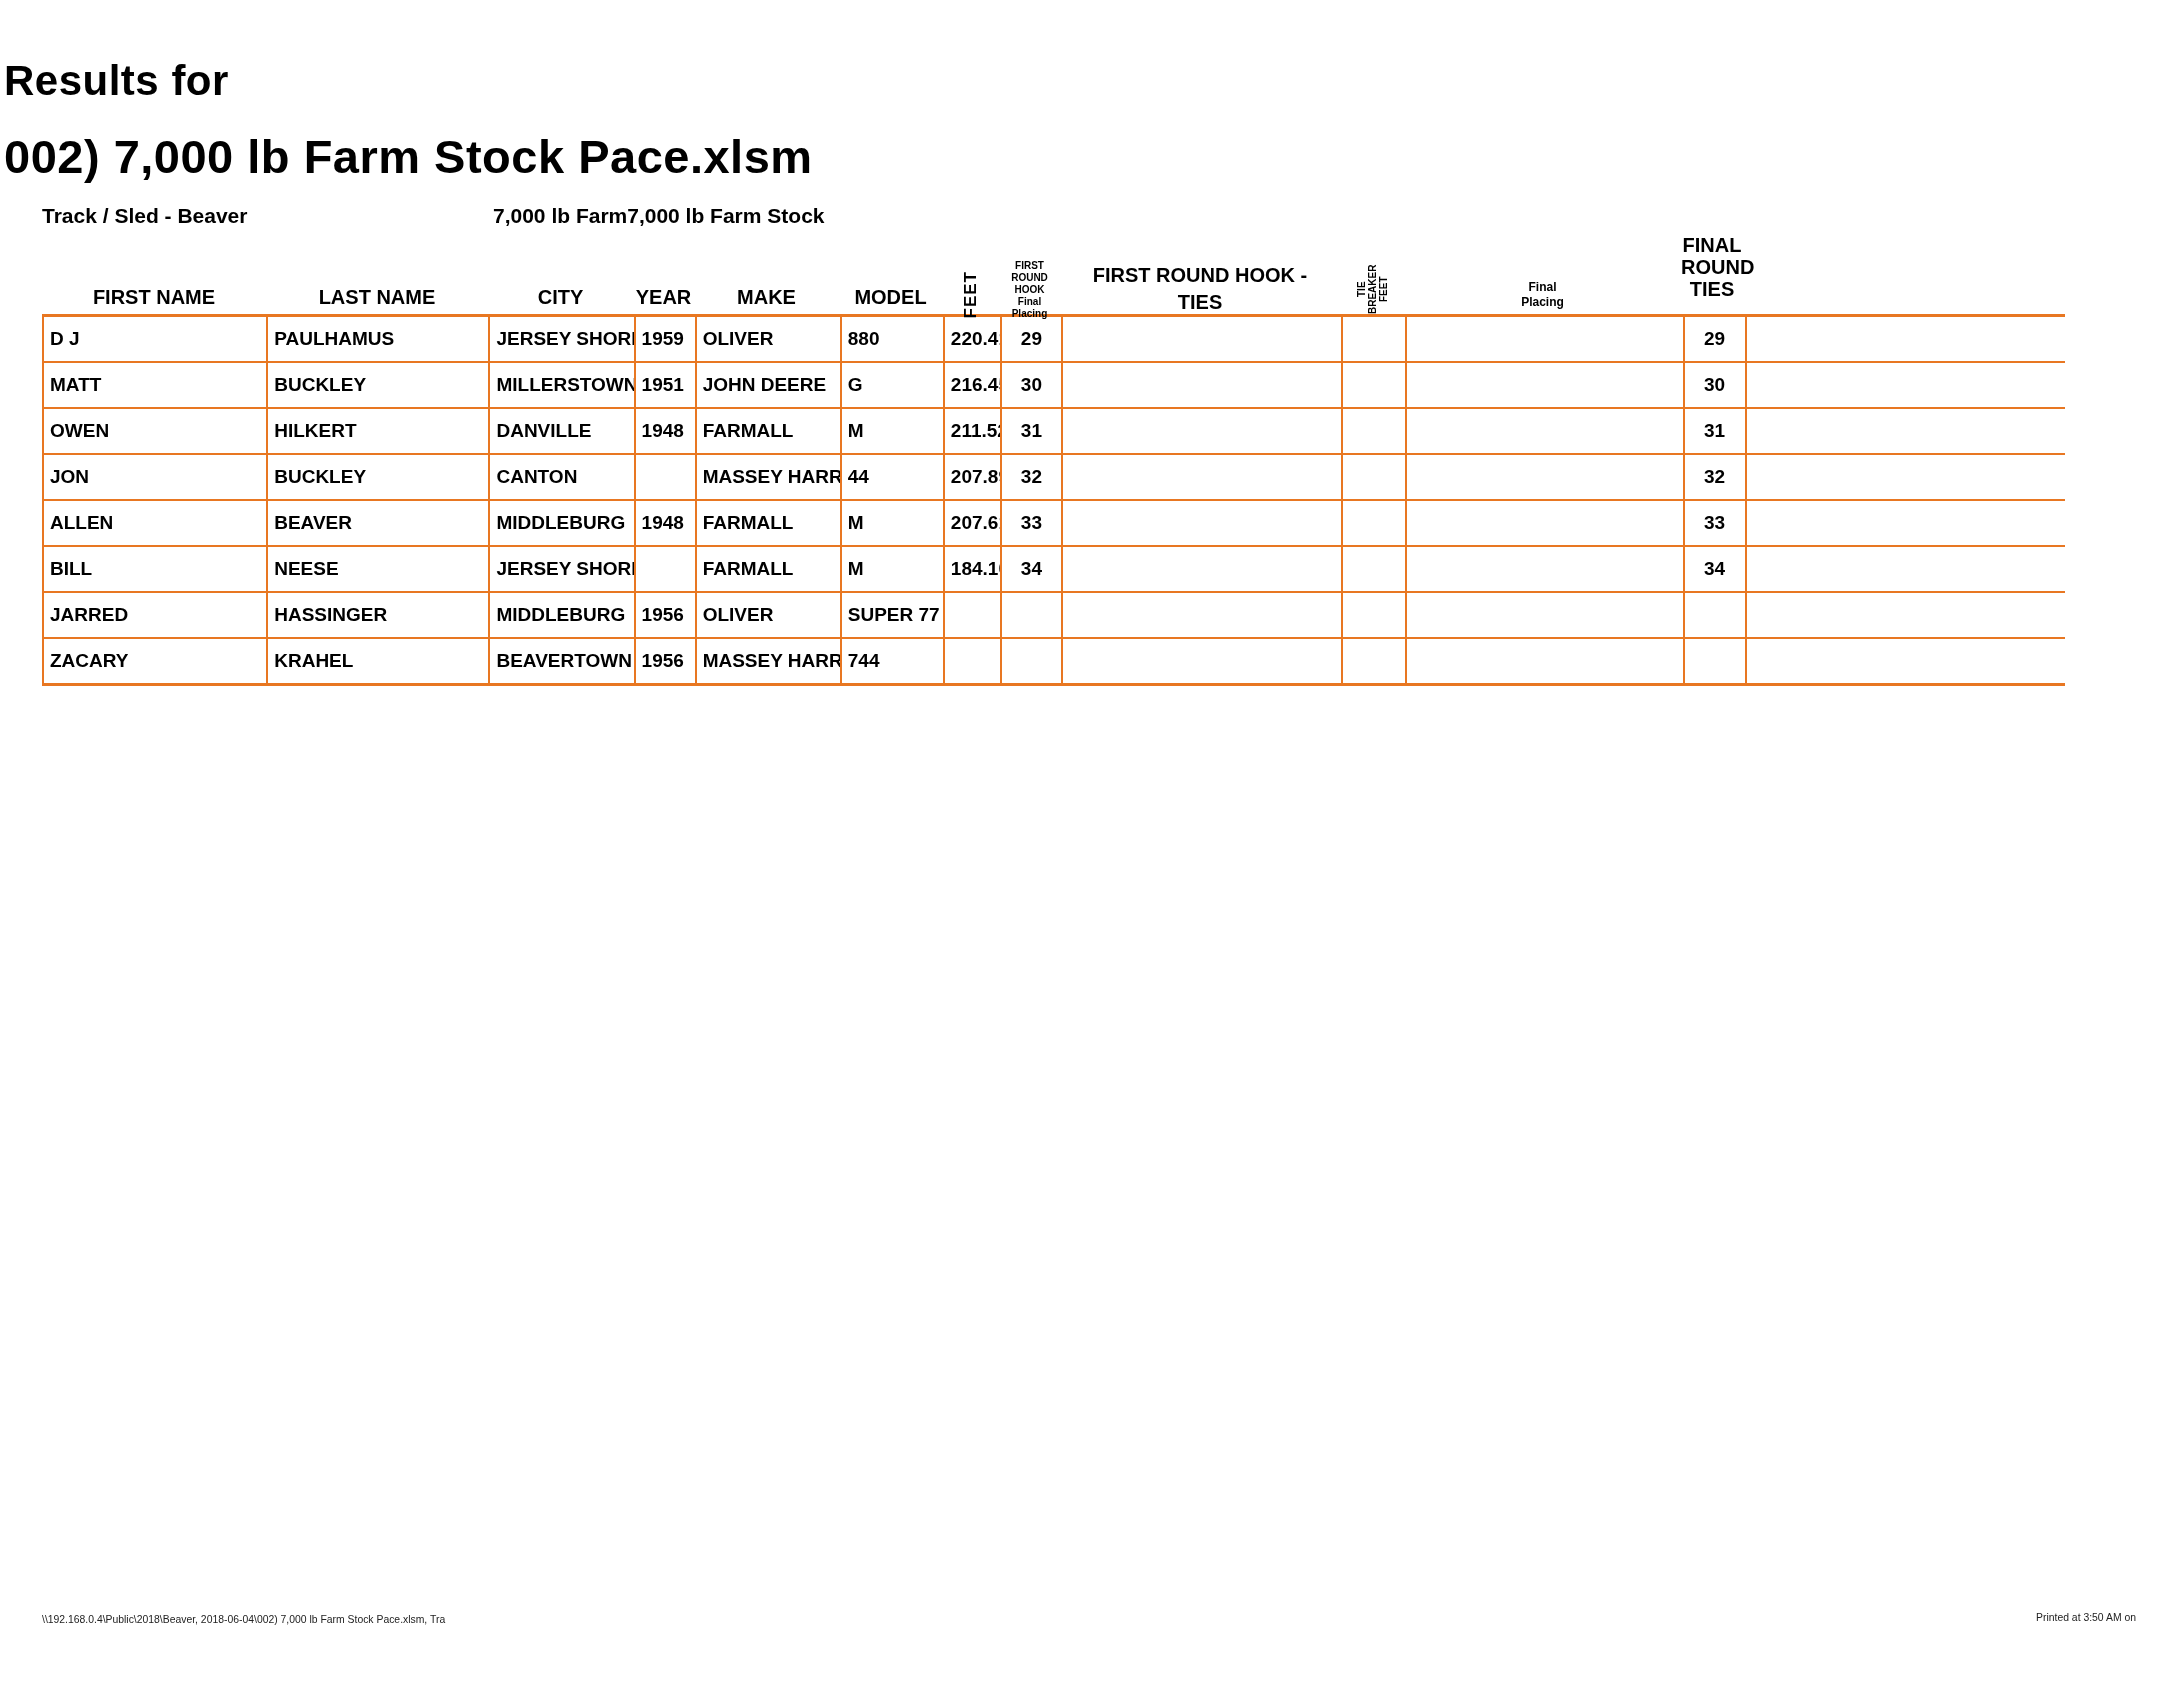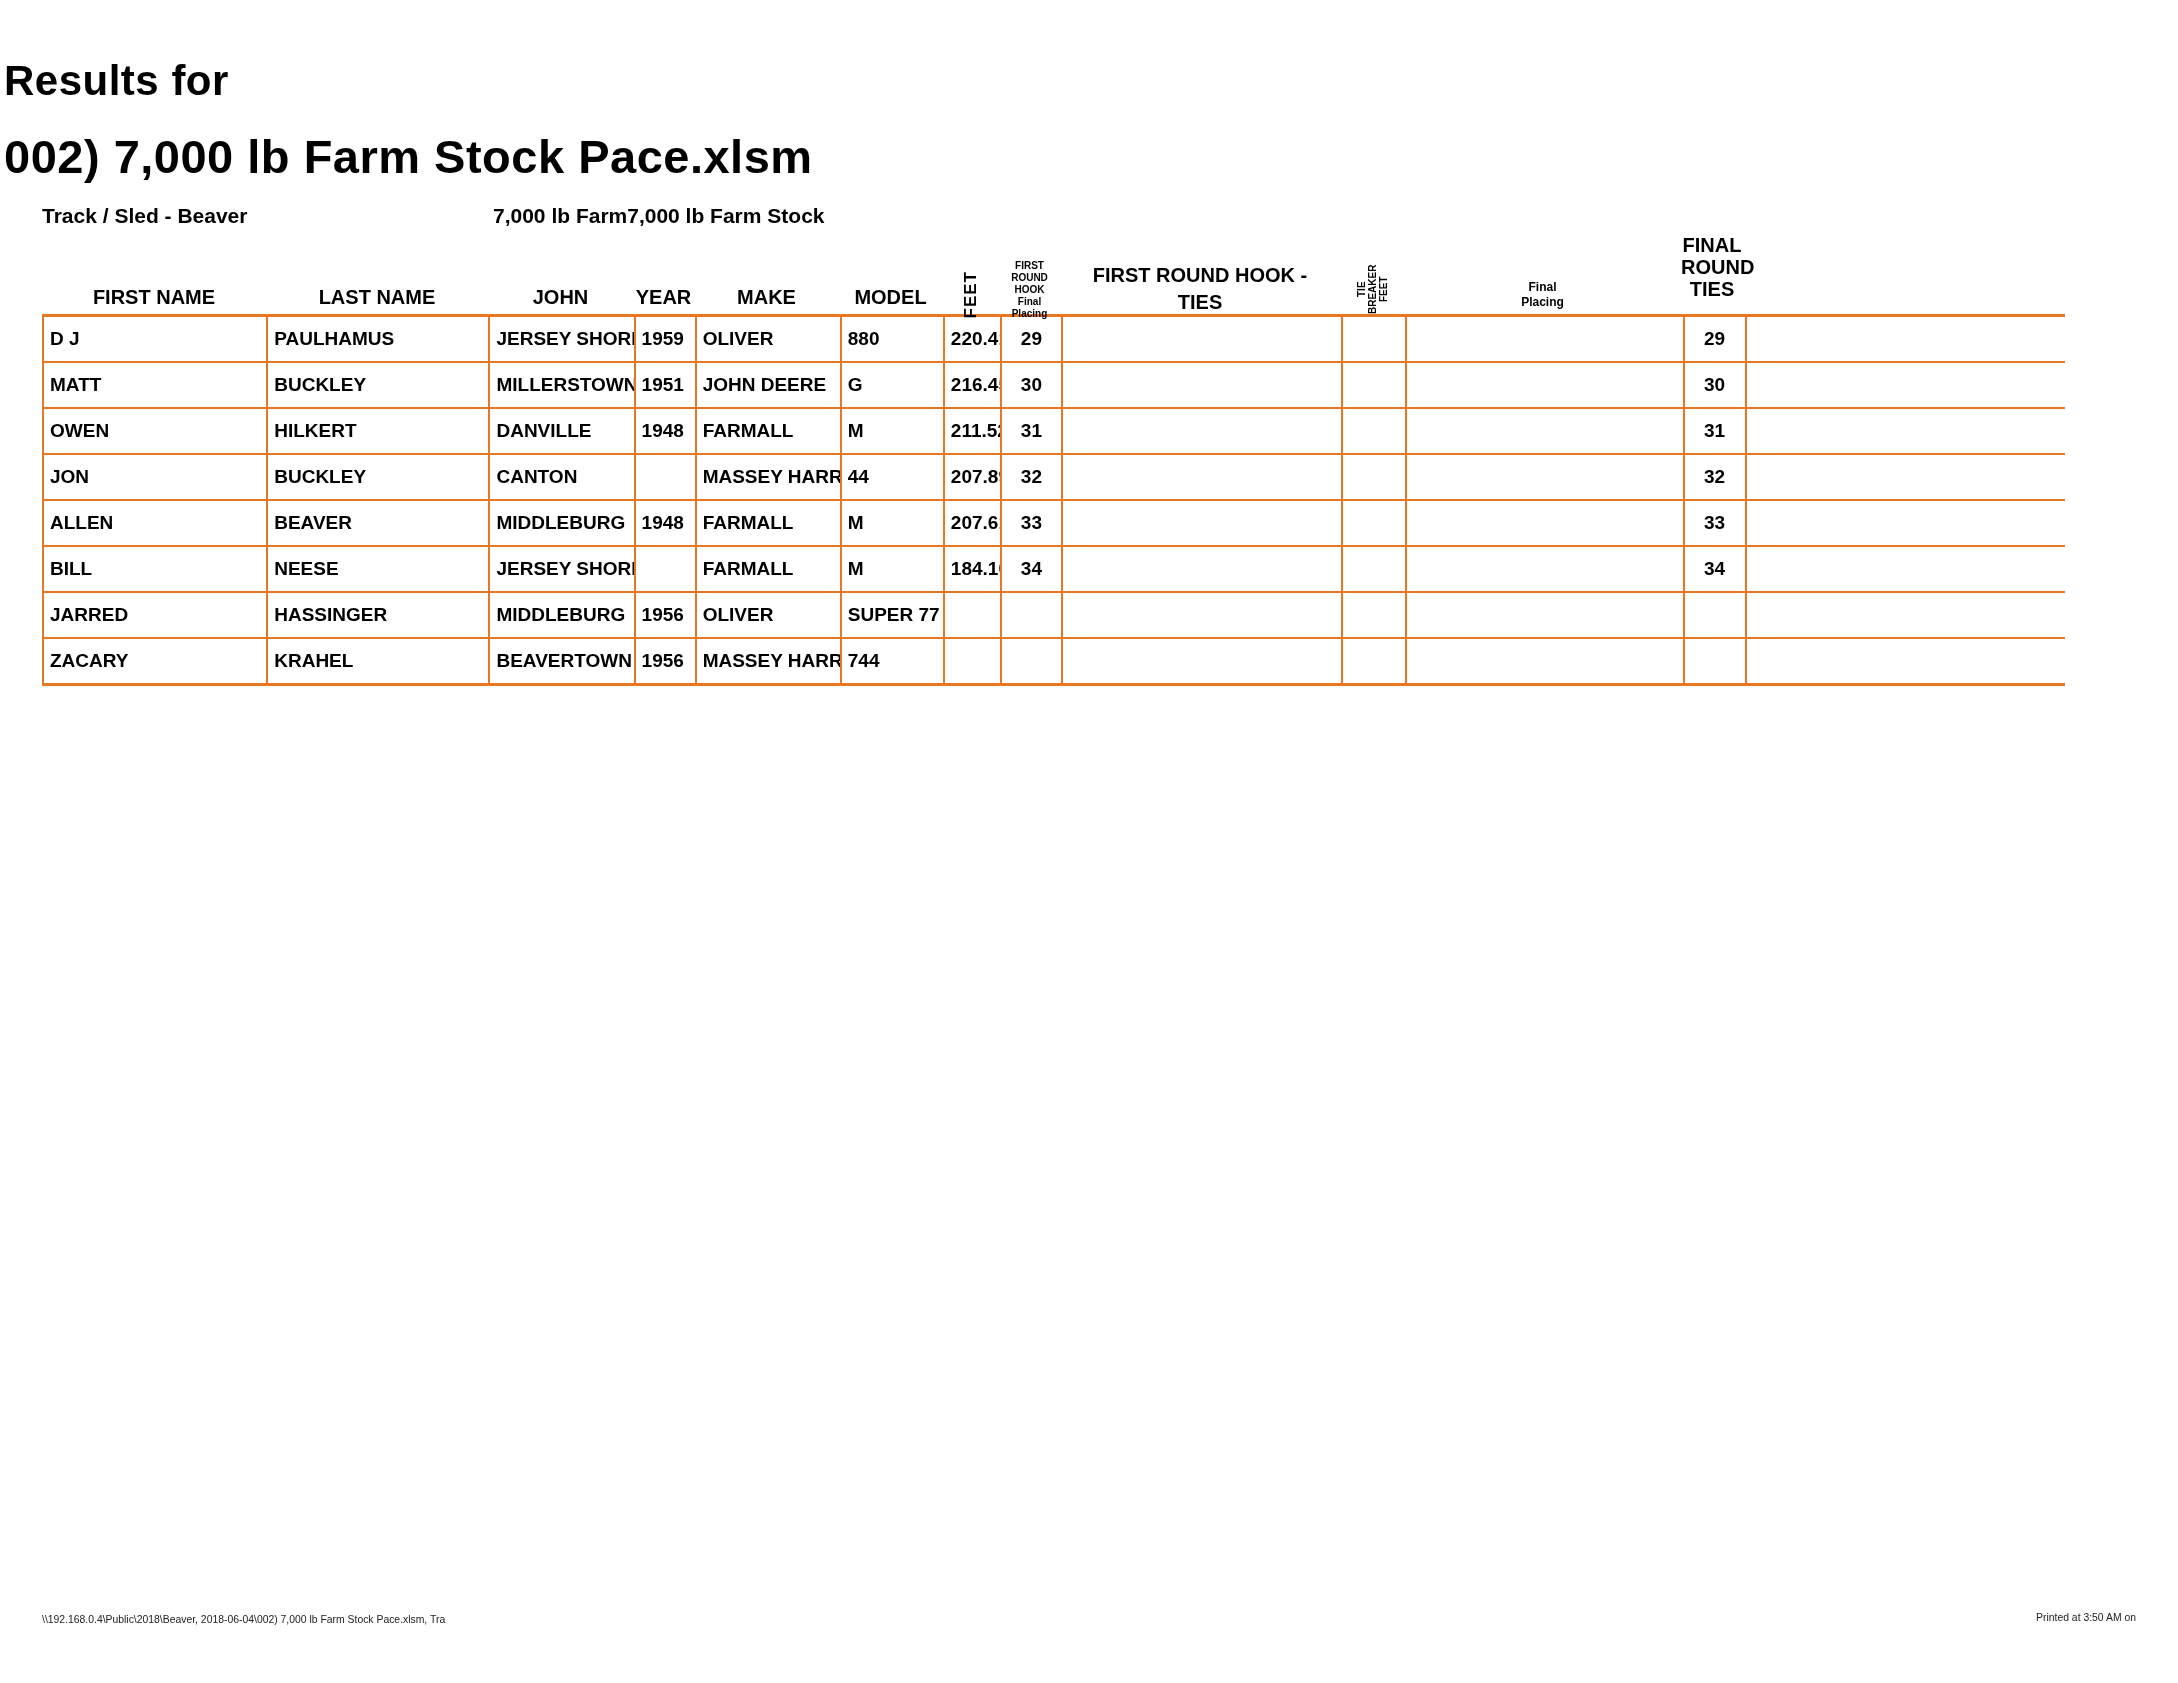--- a/index.html
+++ b/index.html
@@ -68,21 +68,21 @@
 <div class="meta-classes">
   <span>7,000 lb Farm</span>
     <span>7,000 lb Farm Stock</span>
 </div>
 
 <div class="tablewrap">
 
   <div class="hgrid">
     <div class="hc">FIRST NAME</div>
     <div class="hc">LAST NAME</div>
-    <div class="hc">JOHN</div>
+    <div class="hc">CITY</div>
     <div class="hc">YEAR</div>
     <div class="hc">MAKE</div>
     <div class="hc">MODEL</div>
     <div class="hc rot-cell">
       <span class="rot feet-rot">FEET</span>
     </div>
     <div class="hc tiny-stack">
       <div>FIRST</div>
       <div>ROUND</div>
       <div>HOOK</div>

